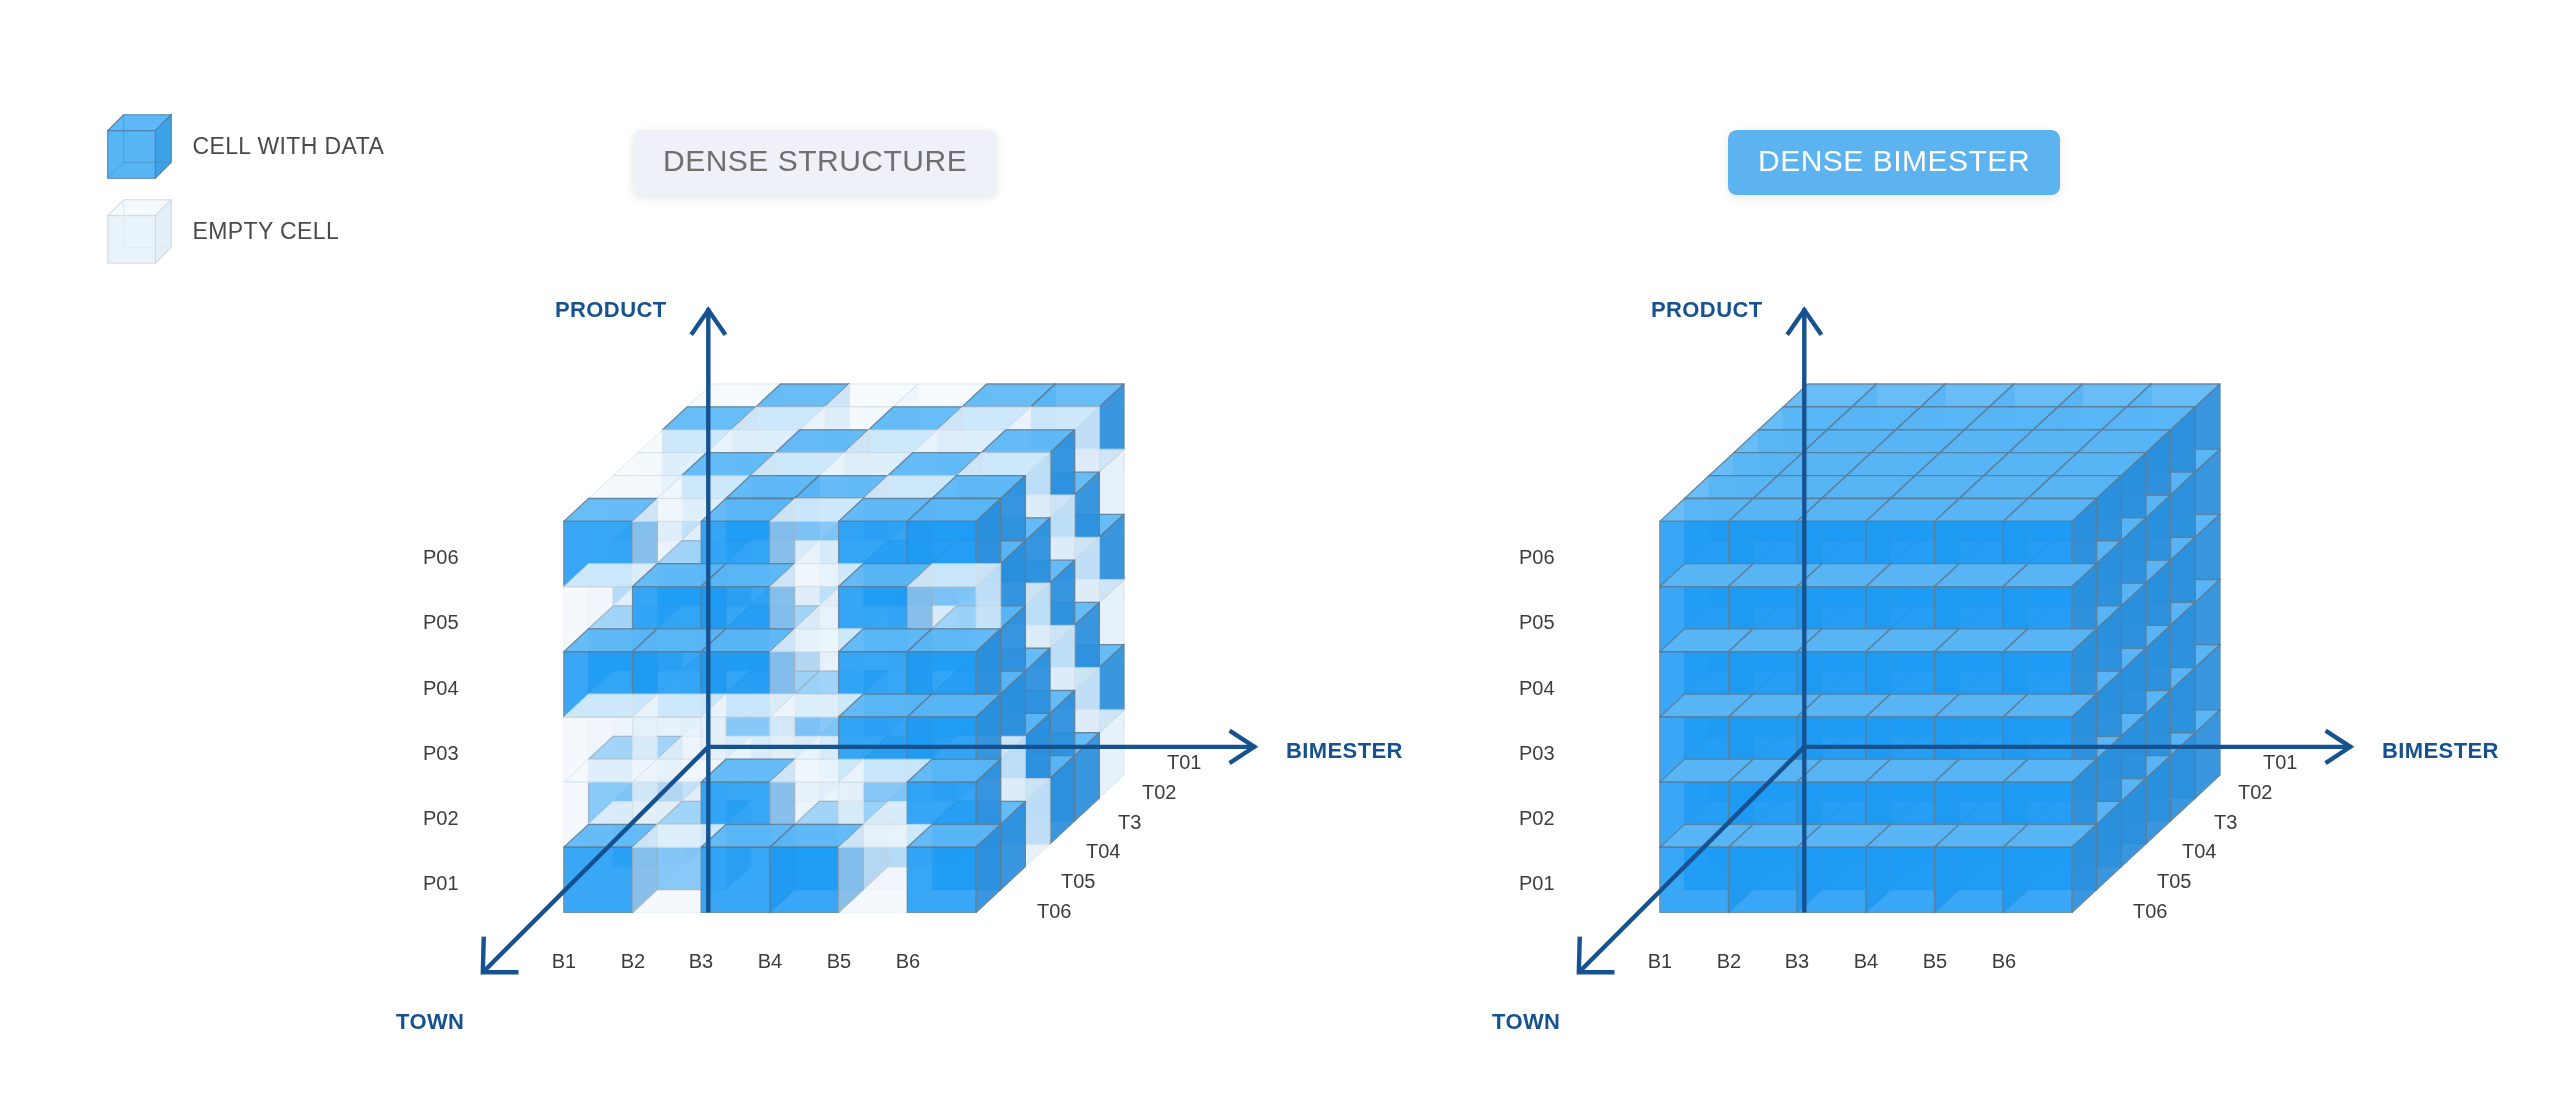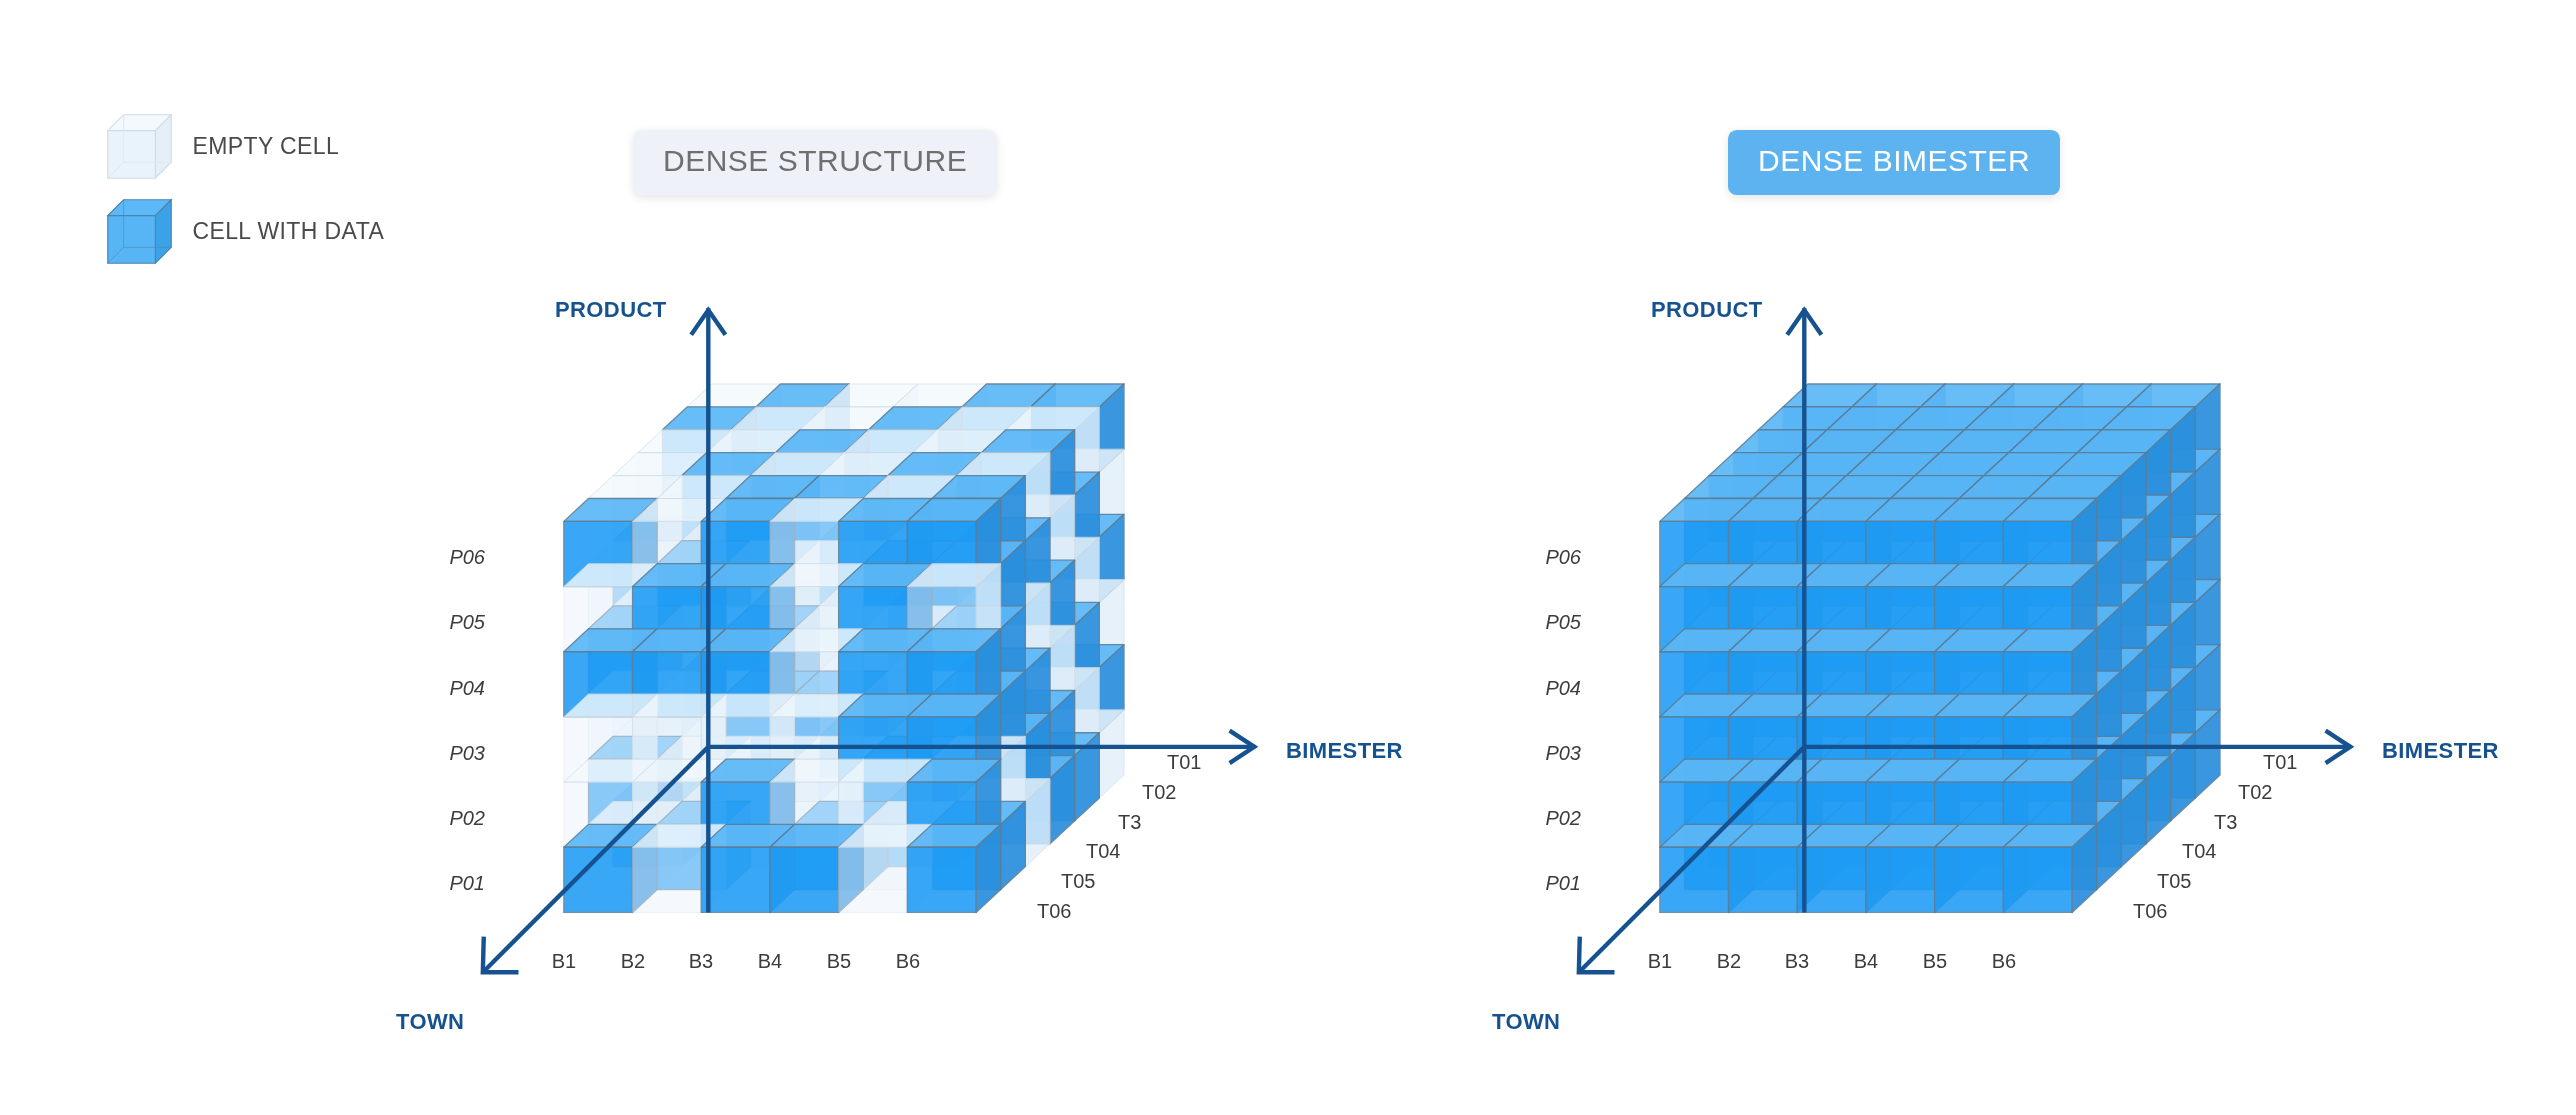--- a/index.html
+++ b/index.html
@@ -83,21 +83,21 @@
   .axis-prod  { left: 555px;  top: 297px; }
   .axis-bim   { left: 1286px; top: 738px; }
   .axis-town  { left: 396px;  top: 1009px; }
 
   .tick {
     position: absolute;
     font-size: 20px;
     color: #3c3c3c;
     white-space: nowrap;
   }
-  .tick-p { text-align: right; width: 62px; font-style: italic; }
+  .tick-p { text-align: left; width: 62px; }
   .tick-b { text-align: center; width: 62px; }
   .tick-t { text-align: left; margin-left: 41px; }
 
   .axis-svg { position: absolute; left: 0; top: 0; width: 1288px; height: 1115px; overflow: visible; pointer-events: none; }
 
   
   .cube-stage {
     position: absolute;
     left: 0; top: 0;
     width: 1288px; height: 1115px;
@@ -106,39 +106,39 @@
   .cube-stage svg { position: absolute; left: 0; top: 0; overflow: visible; }
 </style>
 </head>
 <body>
 
 <div id="legend">
 
   <div class="legend-row">
     <div class="legend-cube">
       <svg width="67" height="67" viewBox="0 0 76 76">
+        <polygon points="2,20 20,2 74,2 56,20" fill="#5cb8f7" stroke="#4d84ad" stroke-width="1.3"></polygon>
+        <polygon points="56,20 74,2 74,56 56,74" fill="#3ca2e8" stroke="#4d84ad" stroke-width="1.3"></polygon>
+        <polygon points="2,20 56,20 56,74 2,74" fill="#57b4f5" stroke="#4d84ad" stroke-width="1.3"></polygon>
+        <path d="M2,20 L20,2 M2,74 L20,56 M20,56 L74,56 M20,2 L20,56" fill="none" stroke="#4d84ad" stroke-width="1.1" opacity="0.55"></path>
+      </svg>
+    </div>
+    <span class="legend-label">CELL WITH DATA</span>
+  </div>
+
+  <div class="legend-row">
+    <div class="legend-cube">
+      <svg width="67" height="67" viewBox="0 0 76 76">
         <polygon points="2,20 20,2 74,2 56,20" fill="#f3f9fd" stroke="#cfdce7" stroke-width="1.3"></polygon>
         <polygon points="56,20 74,2 74,56 56,74" fill="#e4eff8" stroke="#cfdce7" stroke-width="1.3"></polygon>
         <polygon points="2,20 56,20 56,74 2,74" fill="#e9f3fb" stroke="#cfdce7" stroke-width="1.3"></polygon>
         <path d="M2,20 L20,2 M2,74 L20,56 M20,56 L74,56 M20,2 L20,56" fill="none" stroke="#dfe9f1" stroke-width="1.1"></path>
       </svg>
     </div>
     <span class="legend-label">EMPTY CELL</span>
-  </div>
-
-  <div class="legend-row">
-    <div class="legend-cube">
-      <svg width="67" height="67" viewBox="0 0 76 76">
-        <polygon points="2,20 20,2 74,2 56,20" fill="#5cb8f7" stroke="#4d84ad" stroke-width="1.3"></polygon>
-        <polygon points="56,20 74,2 74,56 56,74" fill="#3ca2e8" stroke="#4d84ad" stroke-width="1.3"></polygon>
-        <polygon points="2,20 56,20 56,74 2,74" fill="#57b4f5" stroke="#4d84ad" stroke-width="1.3"></polygon>
-        <path d="M2,20 L20,2 M2,74 L20,56 M20,56 L74,56 M20,2 L20,56" fill="none" stroke="#4d84ad" stroke-width="1.1" opacity="0.55"></path>
-      </svg>
-    </div>
-    <span class="legend-label">CELL WITH DATA</span>
   </div>
 
 </div>
 
 <div class="panel-title" id="title-sparse">DENSE STRUCTURE</div>
 <div class="panel-title" id="title-dense">DENSE BIMESTER</div>
 
 <div class="panel" id="panel-sparse">
   <div class="cube-stage">
     <svg id="svg-sparse" width="1288" height="1115" viewBox="0 0 1462 1266">

